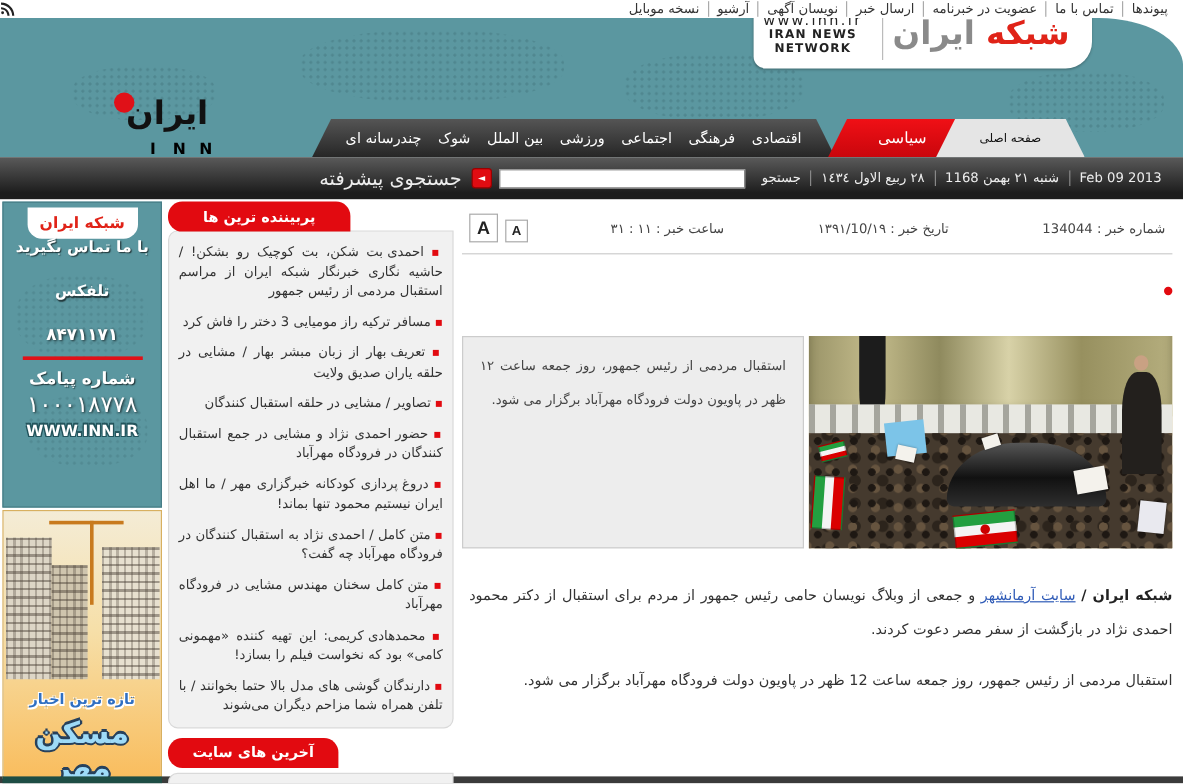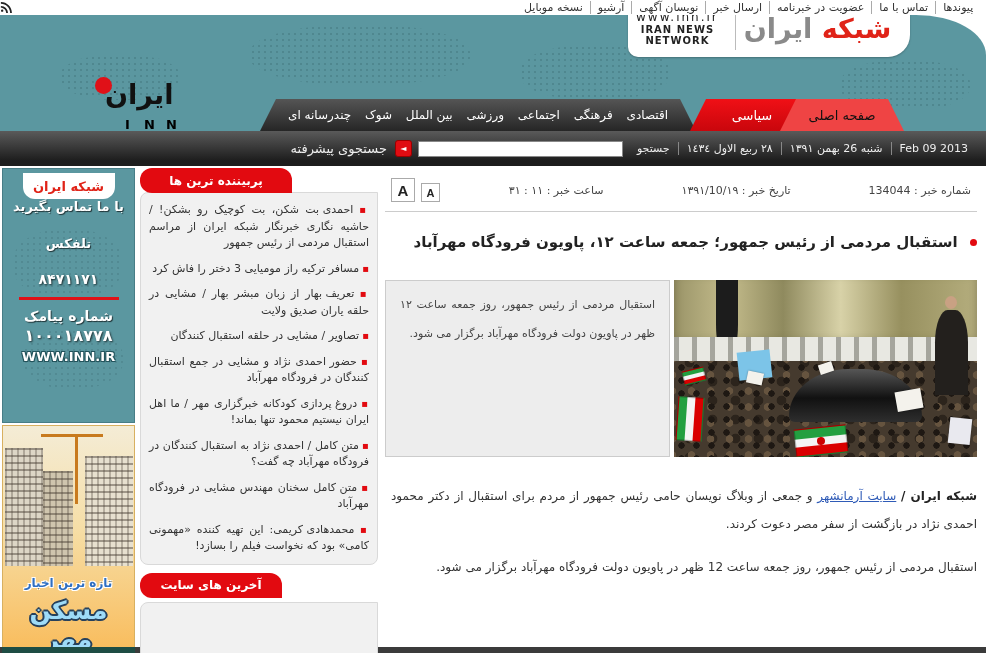--- a/index.html
+++ b/index.html
@@ -48,56 +48,56 @@
     display:flex; align-items:center; justify-content:center; }
 
   
   .tab { position:absolute; top:84px; height:32px; display:flex; align-items:center;
     justify-content:center; clip-path:polygon(16px 0, calc(100% - 16px) 0, 100% 100%, 0 100%); }
   .tab-dark { left:260px; width:436px; background:linear-gradient(180deg,#555 0%,#262626 100%);
     z-index:1; justify-content:space-between; direction:rtl; padding:0 28px; }
   .tab-dark .dtab { color:#fff; font-size:12px; white-space:nowrap; cursor:pointer; }
   .tab-red { left:690px; width:124px; background:linear-gradient(180deg,#f01016 0%,#c9060c 100%);
     color:#fff; font-size:13px; z-index:2; cursor:pointer; }
-  .tab-white { left:780px; width:124px; background:#ef4444; color:#111; font-size:13px; z-index:3;
+  .tab-white { left:780px; width:124px; background:#e5e5e5; color:#111; font-size:10px; z-index:3;
     cursor:pointer; }
 
   
   .darkbar { position:absolute; left:0; top:131px; width:986px; height:35px;
     background:linear-gradient(180deg,#5a5a5a 0%,#1d1d1d 85%); z-index:4;
     display:flex; direction:rtl; align-items:center; padding:0 10px; color:#eee; font-size:11px; }
   .dbar-item { white-space:nowrap; padding:0 8px; }
   .dbar-item.sep { border-left:1px solid #888; }
   .search-input { width:205px; height:16px; border:1px solid #888; background:#fff; margin:0 6px;
     font-size:11px; direction:rtl; }
   .search-btn { width:17px; height:17px; background:#e00c12; border:1px solid #900;
     border-radius:3px; color:#fff; font-size:8px; line-height:15px; text-align:center;
     cursor:pointer; }
-  .adv-link { color:#eee; font-size:13px; padding:0 8px; cursor:pointer; white-space:nowrap; }
+  .adv-link { color:#eee; font-size:16px; padding:0 8px; cursor:pointer; white-space:nowrap; }
 
   
   .sidebar { position:absolute; left:2px; top:168px; width:133px; height:485px; z-index:3; }
   .side-ad1 { position:relative; width:133px; height:255px; background:#5b97a0;
     border:1px solid #477d86; text-align:center; color:#fff; overflow:hidden; }
   .side-ad1 .blob { opacity:.28; }
   .sb1 { left:10px; top:60px; width:110px; height:70px; }
   .sb2 { left:20px; top:160px; width:100px; height:60px; }
   .side-logo { position:relative; margin:4px auto 0; width:92px; height:26px; background:#fff;
     border-radius:0 0 12px 12px; display:flex; align-items:center; justify-content:center; }
   .side-logo span { font-size:13px; font-weight:bold; color:#e02318; }
   .side-contact { position:relative; font-size:13px; font-weight:bold;
     text-shadow:1px 1px 1px rgba(0,0,0,.65); }
   .side-fax-label { position:relative; margin-top:22px; font-size:13px; font-weight:bold;
     text-shadow:1px 1px 1px rgba(0,0,0,.65); }
   .side-fax-num { position:relative; margin-top:20px; font-size:14px; font-weight:bold;
     text-shadow:1px 1px 2px rgba(0,0,0,.7); }
   .side-divider { position:relative; width:100px; height:3px; background:#e01118; margin:10px auto 0; }
   .side-sms-label { position:relative; margin-top:8px; font-size:14px; font-weight:bold;
     text-shadow:1px 1px 1px rgba(0,0,0,.65); }
-  .side-sms-num { position:relative; margin-top:2px; font-size:16px; font-weight:bold;
+  .side-sms-num { position:relative; margin-top:2px; font-size:19px; font-weight:normal;
     text-shadow:1px 1px 2px rgba(0,0,0,.7); }
   .side-url { position:relative; margin-top:4px; font-size:13px; font-weight:bold; direction:ltr;
     color:#fff; text-shadow:1px 1px 0 #23545c, -1px -1px 0 #23545c, 1px -1px 0 #23545c, -1px 1px 0 #23545c; }
 
   .side-ad2 { position:relative; width:133px; height:224px; margin-top:2px; overflow:hidden;
     background:linear-gradient(180deg,#f4ecd6 0%,#f6dfa8 45%,#f8c succeed 70%,#f9bd5e 100%);
     background:linear-gradient(180deg,#f4ecd6 0%,#f6dfa8 45%,#f9bd5e 100%);
     border:1px solid #d8b060; text-align:center; }
   .bld { position:absolute; background-color:#ddd6c6;
     background-image:repeating-linear-gradient(180deg, rgba(70,60,50,.45) 0 2px, transparent 2px 7px),
@@ -250,21 +250,21 @@
         <span class="dtab">بین الملل</span>
         <span class="dtab">شوک</span>
         <span class="dtab">چندرسانه ای</span>
       </div>
     <div class="tab tab-red">سیاسی</div>
     <div class="tab tab-white">صفحه اصلی</div>
   </div>
 
   <div class="darkbar">
     <span class="dbar-item sep">Feb 09 2013</span>
-    <span class="dbar-item sep">شنبه 26 بهمن ۱۳۹۱</span>
+    <span class="dbar-item sep">شنبه ۲۱ بهمن 1168</span>
     <span class="dbar-item sep">٢٨ ربيع الاول ١٤٣٤</span>
     <span class="dbar-item">جستجو</span>
     <input class="search-input" type="text" value="" style="">
     <div class="search-btn">◄</div>
     <span class="adv-link">جستجوی پیشرفته</span>
   </div>
 
   <div class="sidebar">
     <div class="side-ad1">
       <div class="blob sb1"></div>
@@ -298,20 +298,21 @@
     <div class="news-box">
         <div class="item">احمدی بت شکن، بت کوچیک رو بشکن! / حاشیه نگاری خبرنگار شبکه ایران از مراسم استقبال مردمی از رئیس جمهور</div>
         <div class="item">مسافر ترکیه راز مومیایی 3 دختر را فاش کرد</div>
         <div class="item">تعریف بهار از زبان مبشر بهار / مشایی در حلقه یاران صدیق ولایت</div>
         <div class="item">تصاویر / مشایی در حلقه استقبال کنندگان</div>
         <div class="item">حضور احمدی نژاد و مشایی در جمع استقبال کنندگان در فرودگاه مهرآباد</div>
         <div class="item">دروغ پردازی کودکانه خبرگزاری مهر / ما اهل ایران نیستیم محمود تنها بماند!</div>
         <div class="item">متن کامل / احمدی نژاد به استقبال کنندگان در فرودگاه مهرآباد چه گفت؟</div>
         <div class="item">متن کامل سخنان مهندس مشایی در فرودگاه مهرآباد</div>
         <div class="item">محمدهادی کریمی: این تهیه کننده «مهمونی کامی» بود که نخواست فیلم را بسازد!</div>
+        <div class="item">دارندگان گوشی های مدل بالا حتما بخوانند / با تلفن همراه شما مزاحم دیگران می‌شوند</div>
       </div>
     <div class="red-tab red-tab2" style="margin-top:8px;">آخرین های سایت</div>
     <div class="news-box latest-box"></div>
   </div>
 
   <div class="article">
     <div class="meta-row">
       <span class="meta-item">
         <span>شماره خبر :</span> <span>134044</span>
       </span>
@@ -322,21 +323,20 @@
         <span>ساعت خبر :</span> <span>۱۱ : ۳۱</span>
       </span>
       <span class="font-btns">
         <button class="fbtn fbtn-lg">A</button>
         <button class="fbtn fbtn-sm">A</button>
       </span>
     </div>
 
     <div class="title-row">
       <span class="bullet"></span>
-      <span>استقبال مردمی از رئیس جمهور؛ جمعه ساعت ۱۲، پاویون فرودگاه مهرآباد</span>
     </div>
 
     <div class="lead">
       <div class="lead-photo">
         <div class="ph-trees"></div>
         <div class="ph-banner"></div>
         <div class="ph-building"></div>
         <div class="ph-crowd"></div>
         <div class="ph-poster"></div>
         <div class="ph-car"></div>

